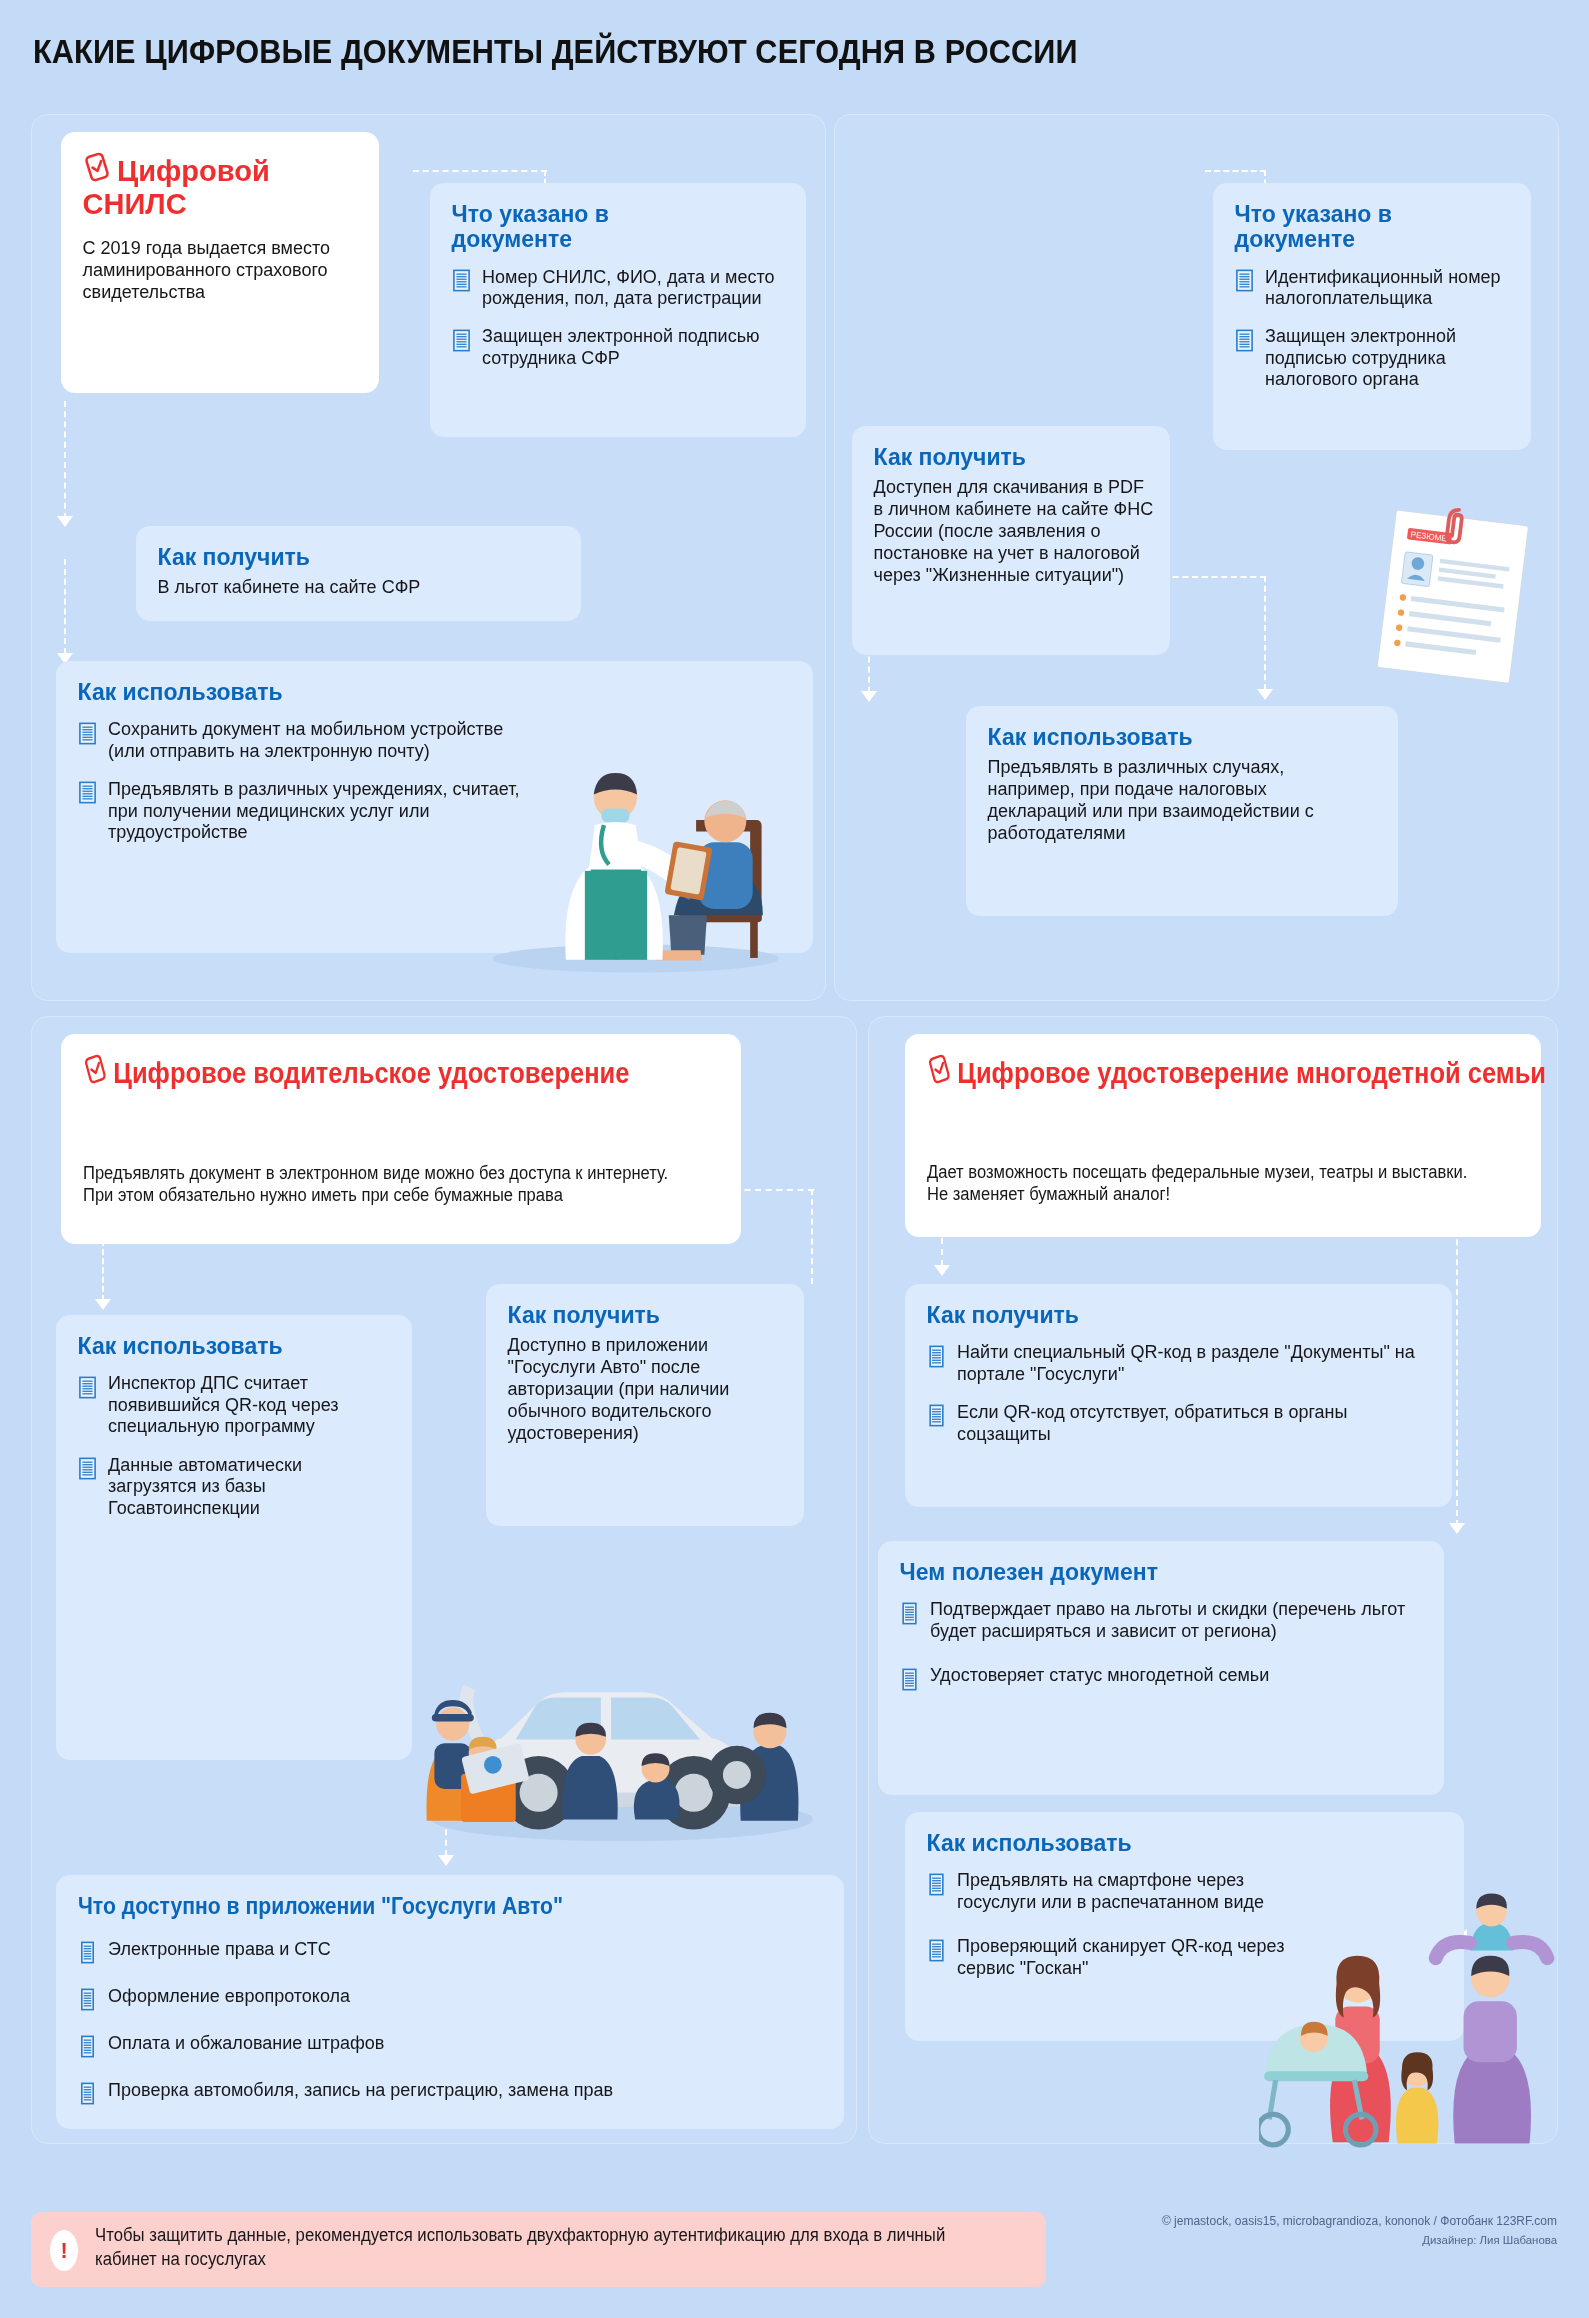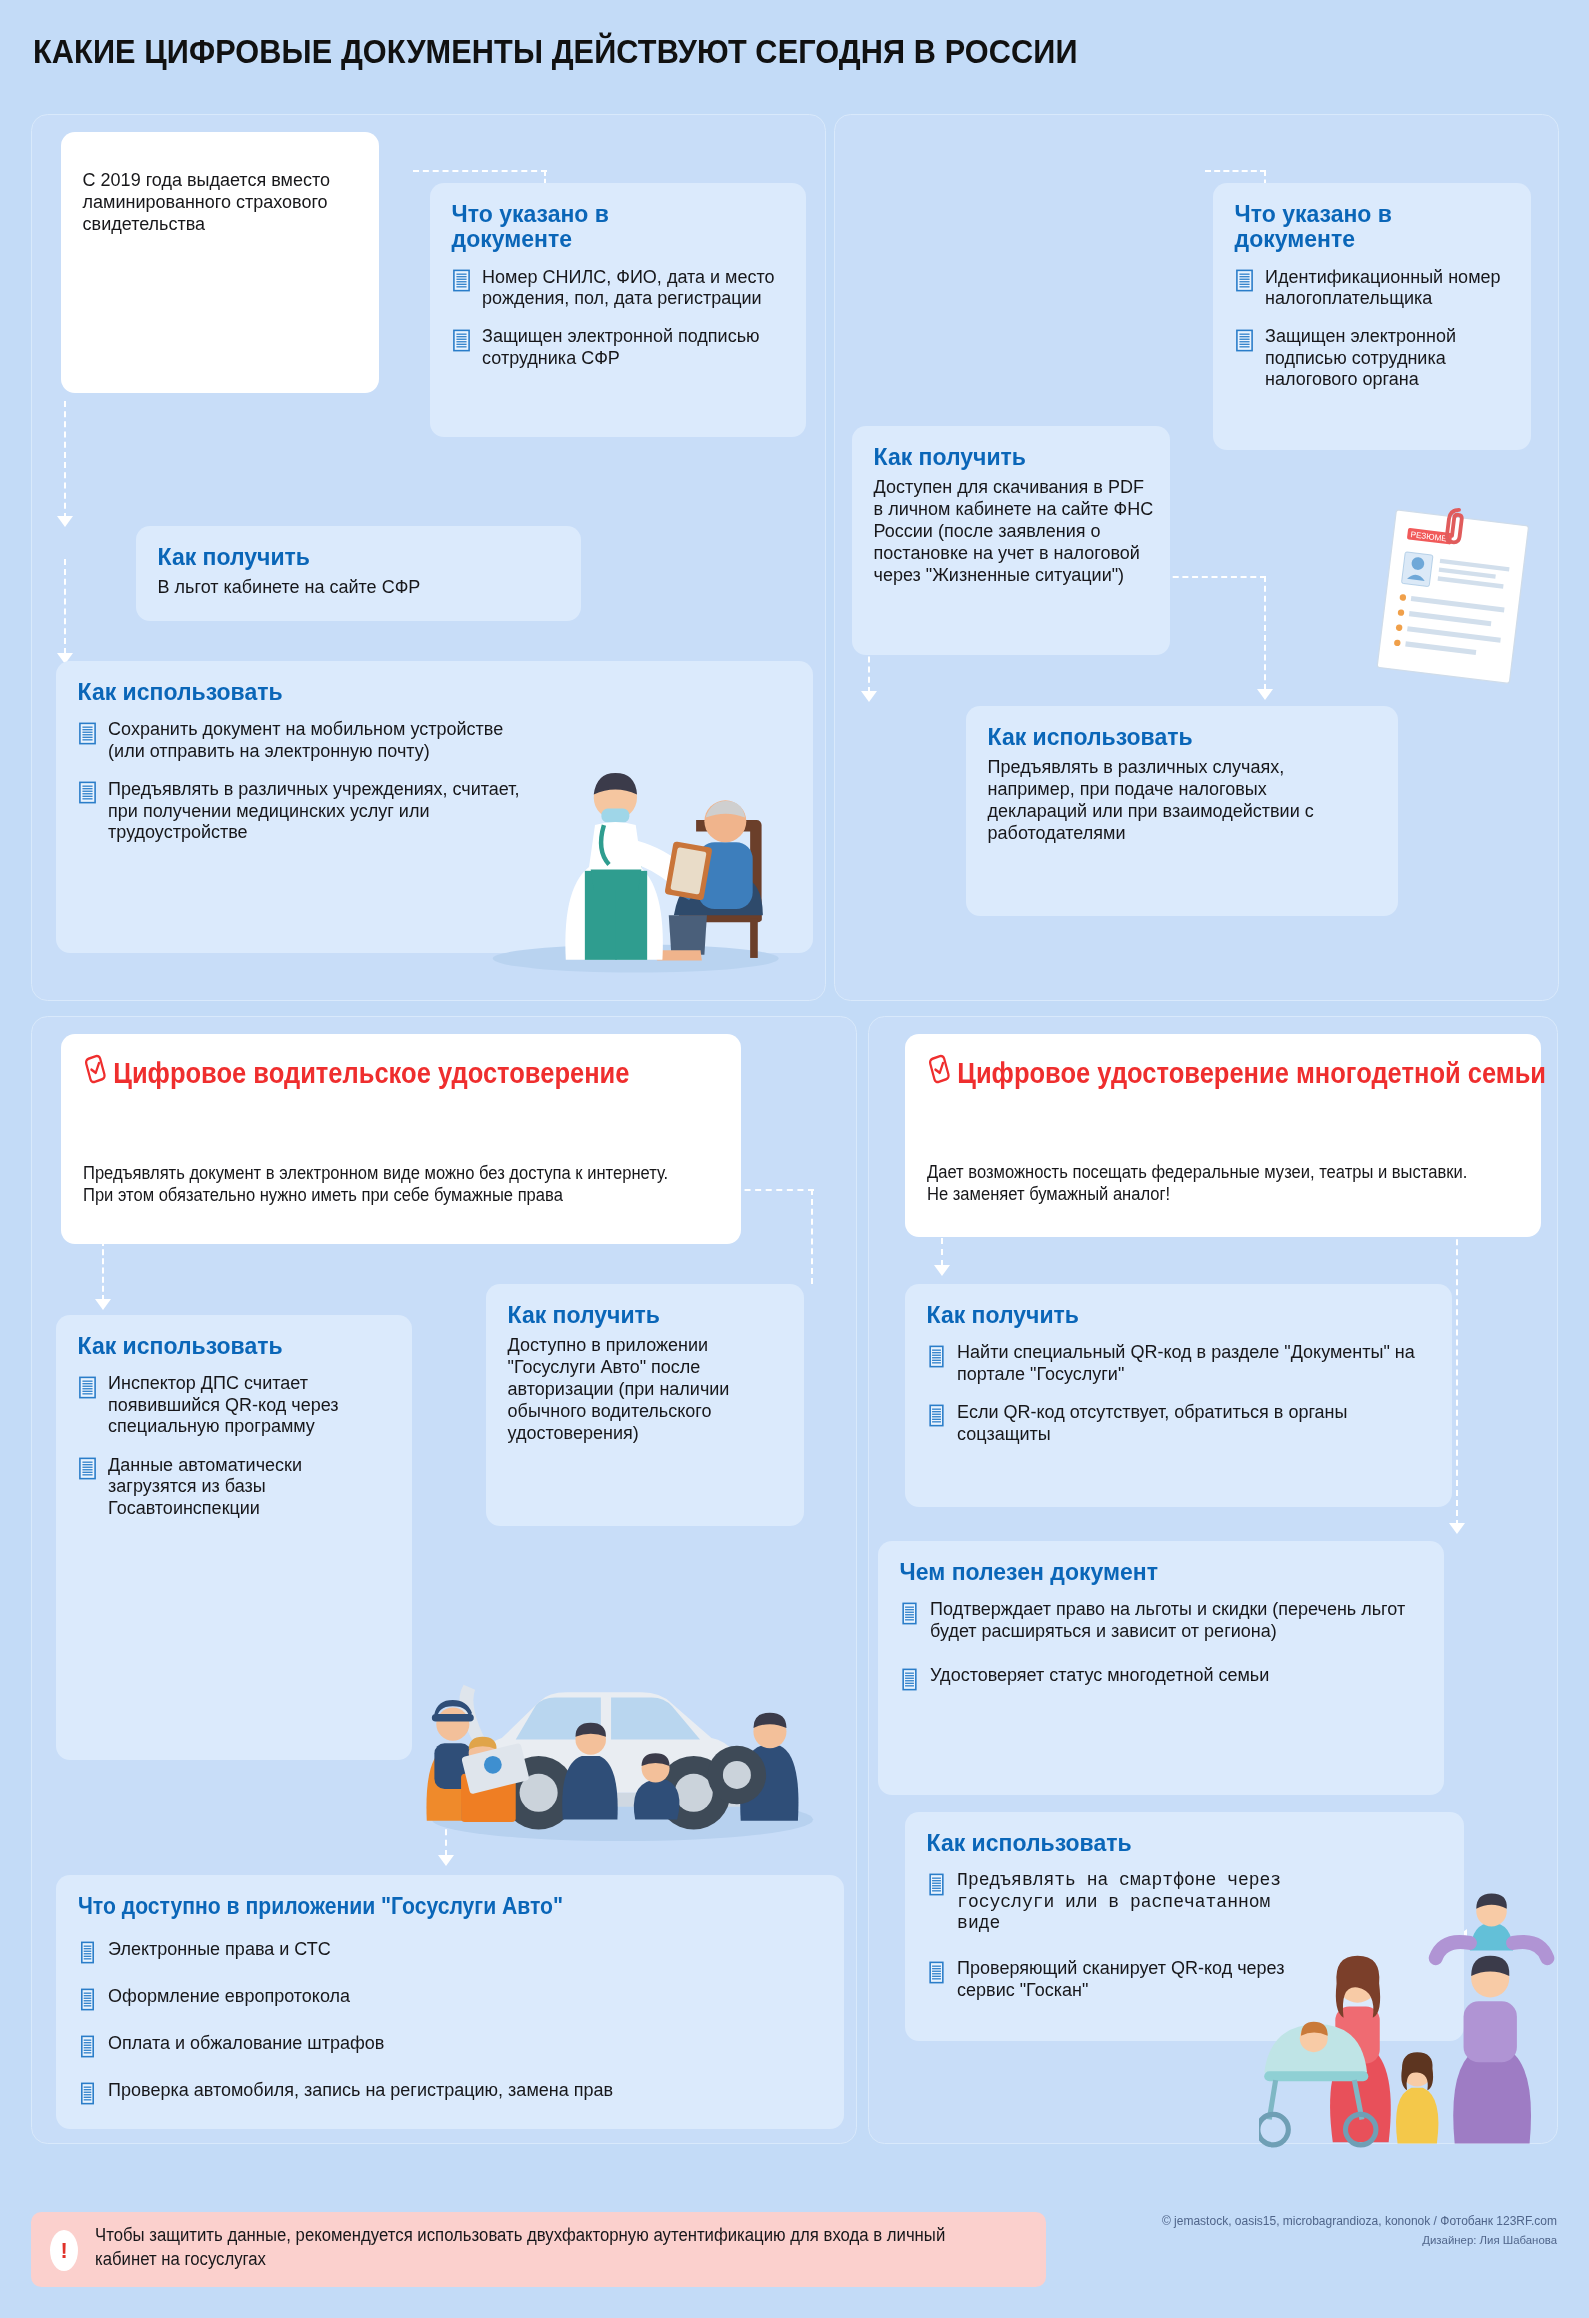--- a/index.html
+++ b/index.html
@@ -126,20 +126,30 @@
   <div class="dash v" style="left:544px; top:170px; height:32px;"></div>
   <div class="arrow-d" style="left:537px; top:200px;"></div>
 
   <div class="dash v" style="left:64px; top:401px; height:118px;"></div>
   <div class="arrow-d" style="left:57px; top:516px;"></div>
 
   <div class="dash v" style="left:64px; top:559px; height:95px;"></div>
   <div class="arrow-d" style="left:57px; top:653px;"></div>
 
   <div class="card white cardpad" style="left:61px; top:132px; width:318px; height:261px;">
+    <div class="redhead big">
+      <span class="doc-icon">
+        <svg width="28" height="32" viewBox="0 0 44 50">
+          <g transform="rotate(-17 22 25)">
+            <rect x="9" y="6" width="26" height="38" rx="6" ry="6" fill="none" stroke="#ef2e2e" stroke-width="4"></rect>
+            <polyline points="15,24 21,31 31,18" fill="none" stroke="#ef2e2e" stroke-width="4" stroke-linecap="round" stroke-linejoin="round"></polyline>
+          </g>
+        </svg>
+      </span><span>Цифровой СНИЛС</span>
+    </div>
     <div class="bodytext" style="margin-top:19px; width:254px;">С 2019 года выдается вместо ламинированного страхового свидетельства</div>
   </div>
 
   <div class="card blue cardpad" style="left:430px; top:183px; width:376px; height:254px;">
     <div class="bluehead" style="width:267px;">Что указано в документе</div>
     <ul class="bullets">
       <li>
         <span class="bico">
           <svg width="19" height="23" viewBox="0 0 30 36">
             <rect x="3" y="2" width="24" height="32" fill="#e9f3fe" stroke="#2a7dc9" stroke-width="2.5"></rect>
@@ -610,21 +620,21 @@
           </svg>
         </span>
         <span>Удостоверяет статус многодетной семьи</span>
       </li>
     </ul>
   </div>
 
   <div class="card blue cardpad" style="left:905px; top:1812px; width:559px; height:229px;">
     <div class="bluehead">Как использовать</div>
     <ul class="bullets cond" style="width:394px;">
-      <li style="margin-bottom:23px;font-family:Liberation Mono, monospace;">
+      <li style="margin-bottom:23px;">
         <span class="bico">
           <svg width="19" height="23" viewBox="0 0 30 36">
             <rect x="5" y="2" width="20" height="32" fill="#e9f3fe" stroke="#2a7dc9" stroke-width="2.5"></rect>
             <g stroke="#2a7dc9" stroke-width="2">
               <line x1="8" y1="8" x2="22" y2="8"></line>
                 <line x1="8" y1="12" x2="22" y2="12"></line>
               <line x1="8" y1="16" x2="22" y2="16"></line>
                 <line x1="8" y1="20" x2="22" y2="20"></line>
               <line x1="8" y1="24" x2="22" y2="24"></line>
                 <line x1="8" y1="28" x2="22" y2="28"></line>

